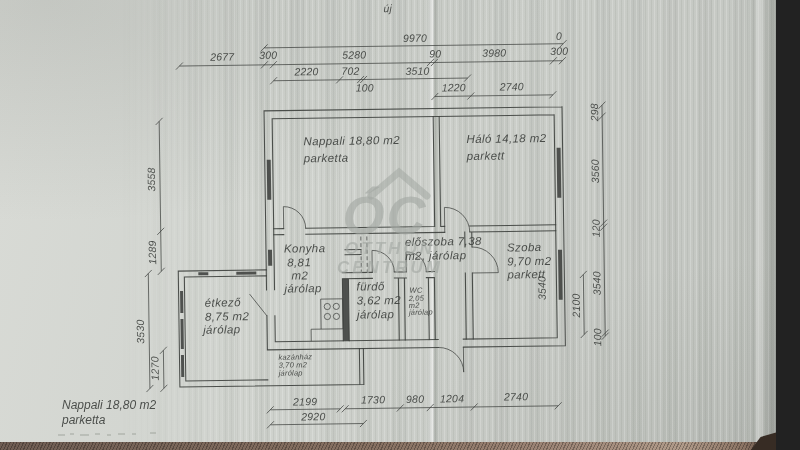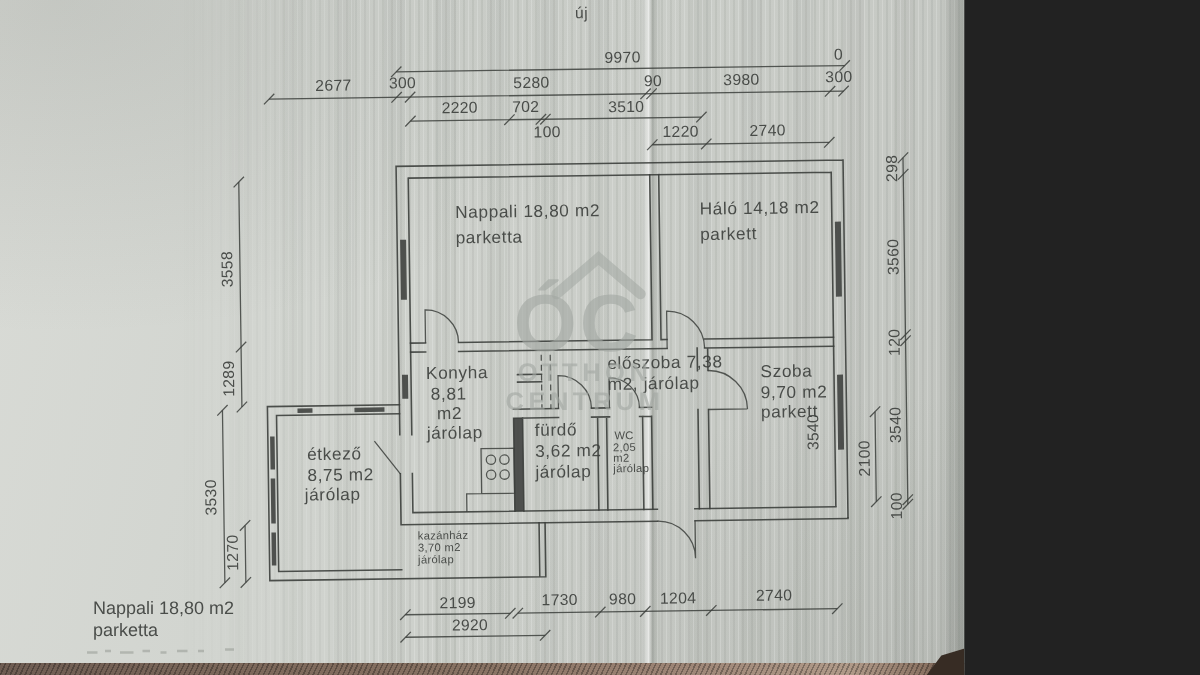--- a/index.html
+++ b/index.html
@@ -1,17 +1,17 @@
 <!DOCTYPE html>
 <html style="--color-paper: #cdd0cb; --color-ink: #3c3f3c; --color-watermark: #a3a8a3; --color-fabric: #7b675a;"><head>
 <meta charset="utf-8">
 <style>
   html,body{margin:0;padding:0;background:#222;}
-  .stage{position:relative;width:643px;height:450px;overflow:hidden;
-         font-family:"Liberation Sans",sans-serif;}
+  .stage{position:relative;width:776px;height:450px;overflow:hidden;
+         font-family:"Liberation Sans",sans-serif;font-style:italic;}
   .layer{position:absolute;top:0;bottom:0;}
   .paper{left:0;right:0;background:
     radial-gradient(120% 90% at 6% 0%, rgba(95,100,94,.16), transparent 55%),
     radial-gradient(90% 70% at 100% 100%, rgba(95,100,94,.10), transparent 60%),
     linear-gradient(103deg,#d9dbd6,#d2d5d0 30%,#cbcec9 58%,#c6c9c4 82%,#bfc2bd);}
   .stripes{left:120px;right:0;background:
     repeating-linear-gradient(90deg, rgba(255,255,255,.20) 0 1px, transparent 1px 3px,
       rgba(105,110,103,.10) 3px 4px, transparent 4px 6px),
     repeating-linear-gradient(90deg, rgba(120,126,118,.07) 0 14px, transparent 14px 34px);
     -webkit-mask-image:linear-gradient(90deg,transparent,#000 140px);

